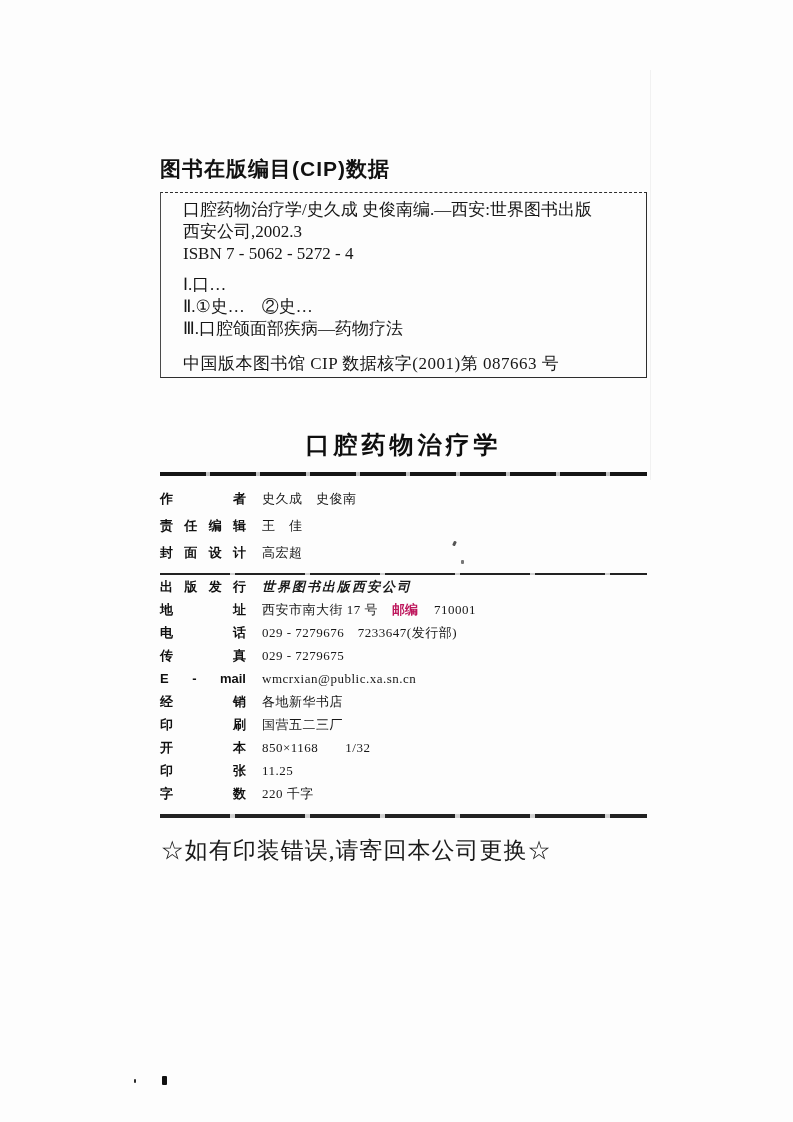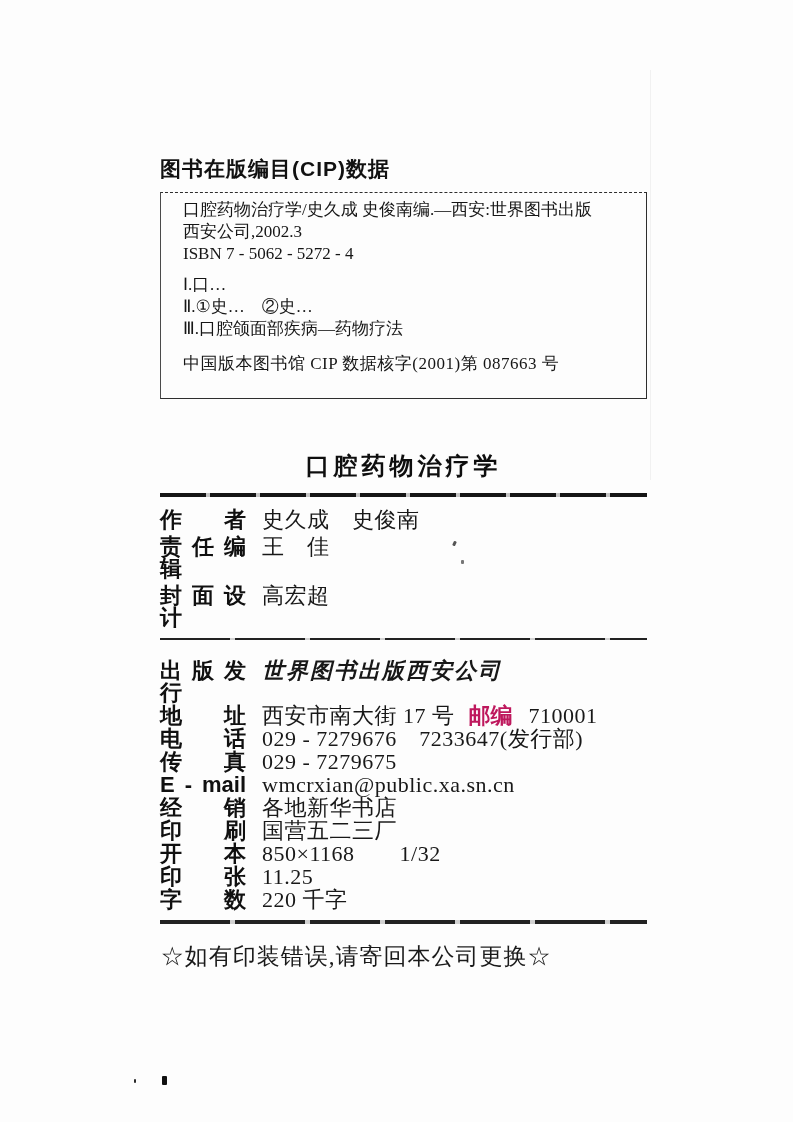--- a/index.html
+++ b/index.html
@@ -27,21 +27,21 @@
     font-weight: bold;
     font-size: 21px;
     letter-spacing: 1px;
     margin-bottom: 9px;
     color: #111;
   }
   .cip-box {
     border: 1.6px solid #2e2e2e;
     border-top-style: dashed;
     border-left-color: #4a4a4a;
-    padding: 6px 8px 23px 22px;
+    padding: 6px 8px 2px 22px;
     font-size: 17px;
     line-height: 22px;
     color: #161616;
   }
   .cip-box p { margin: 0; }
   .cip-cls { margin-top: 9px !important; }
   .cip-record { margin-top: 13px !important; letter-spacing: 0.5px; }
 
   
   .book-title {
@@ -65,26 +65,26 @@
     background: repeating-linear-gradient(90deg,
       #222 0px, #222 70px,
       rgba(34,34,34,0.2) 70px, rgba(34,34,34,0.2) 75px);
   }
 
   
   .rows { width: 100%; }
   .row {
     display: flex;
     align-items: baseline;
-    font-size: 22px;
+    font-size: 13px;
     line-height: 22px;
   }
   .credits { margin-top: 12px; margin-bottom: 9px; }
   .credits .row { margin-bottom: 5px; }
-  .publishing { margin-top: 20px; margin-bottom: 9px; }
+  .publishing { margin-top: 1px; margin-bottom: 9px; }
   .publishing .row { margin-bottom: 1px; }
   .edition { margin-top: 10px; margin-bottom: 10px; }
   .edition .row { margin-bottom: 1px; }
   .row .label {
     display: inline-block;
     width: 86px;
     flex: 0 0 86px;
     font-family: "Liberation Sans", sans-serif;
     font-weight: bold;
     text-align: justify;

